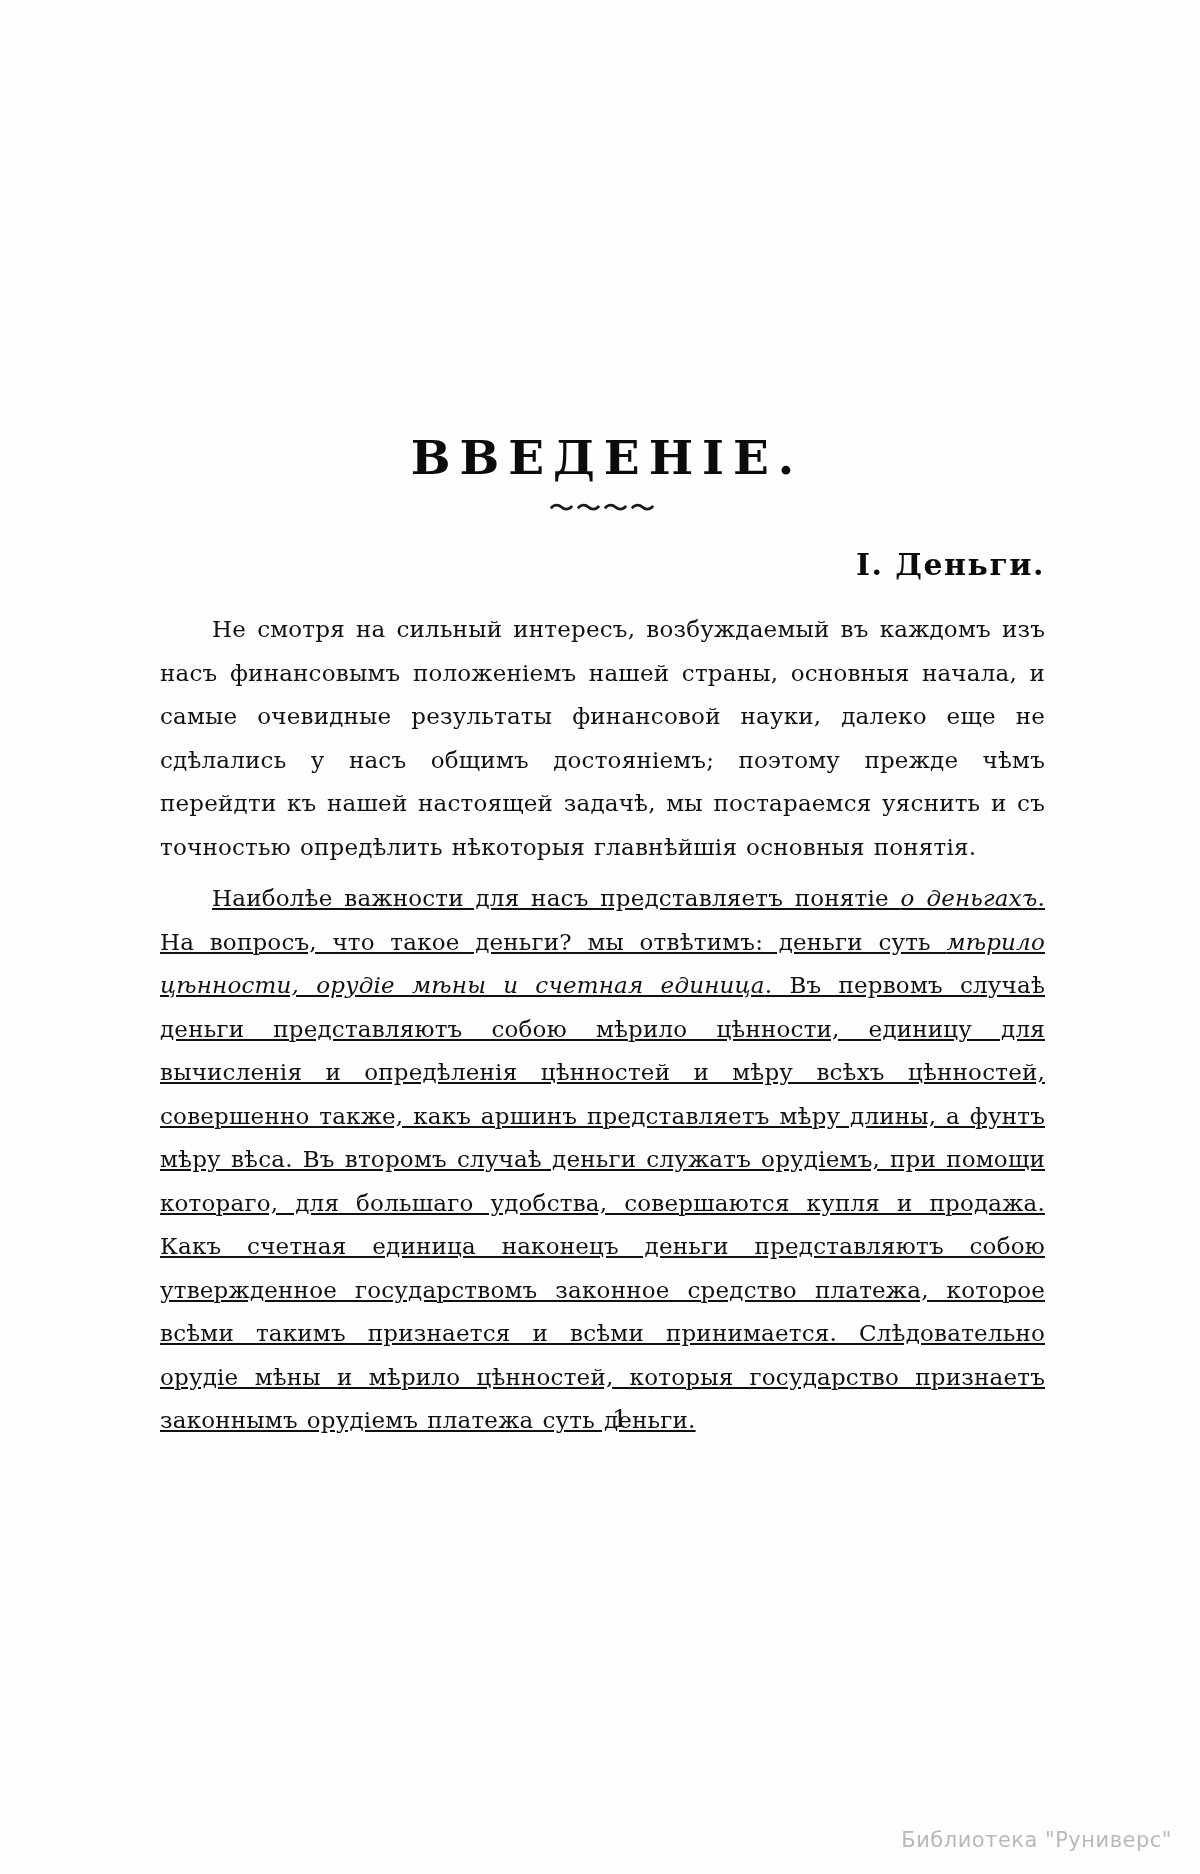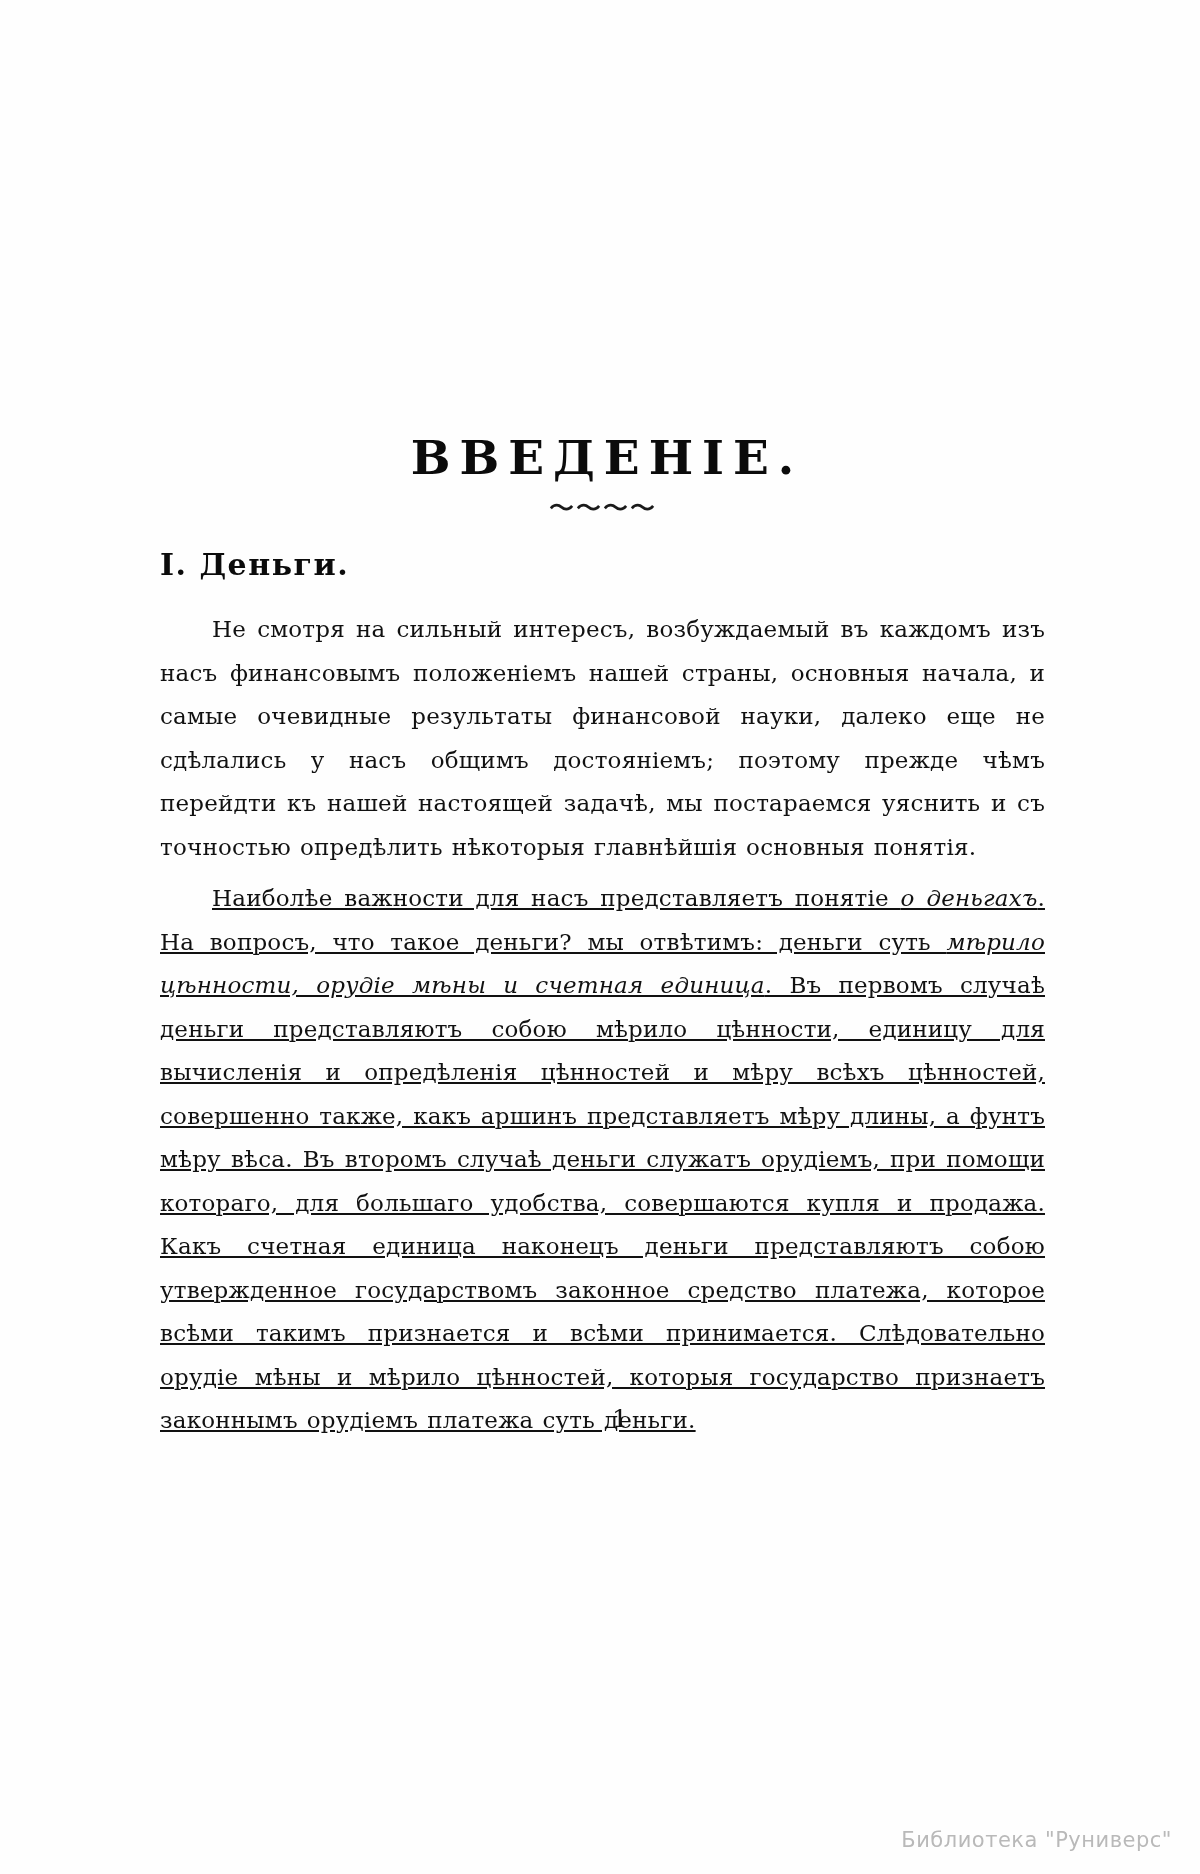--- a/index.html
+++ b/index.html
@@ -41,21 +41,21 @@
     text-align: center;
     font-size: 26px;
     letter-spacing: 1px;
     color: #1a1a1a;
     height: 34px;
     line-height: 34px;
     margin: 4px 0 22px 0;
     font-family: "DejaVu Sans", sans-serif;
   }
   .section-title {
-    text-align: left;
+    text-align: right;
     font-family: "DejaVu Serif", serif;
     font-weight: bold;
     font-size: 30px;
     letter-spacing: 1.5px;
     margin: 0 0 26px 0;
     color: #0b0b0b;
   }
   p.body-text {
     margin: 0;
     font-size: 23px;

